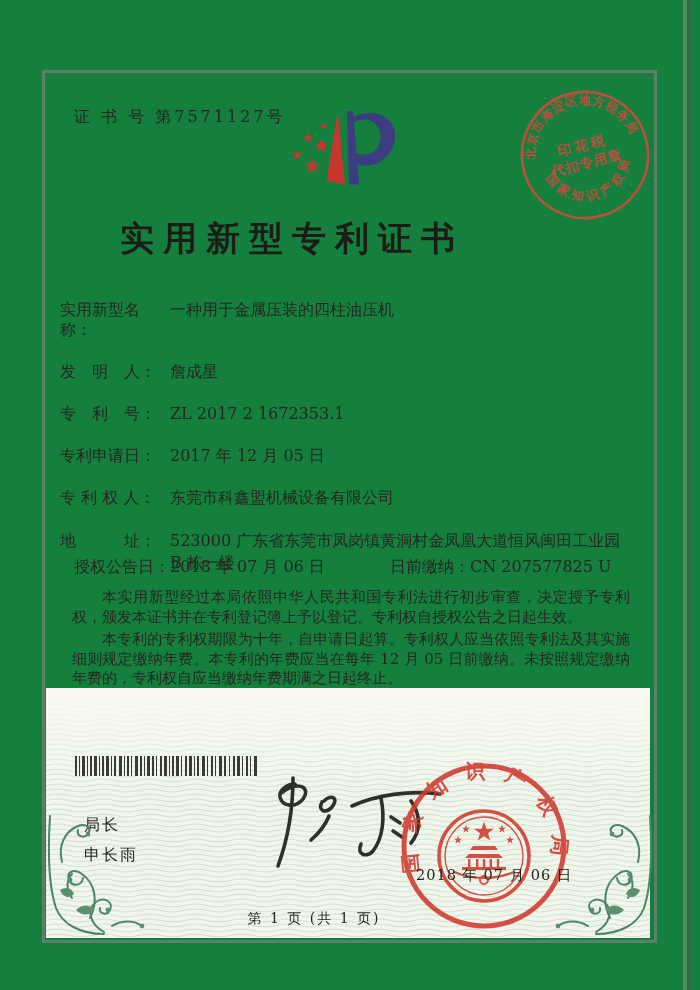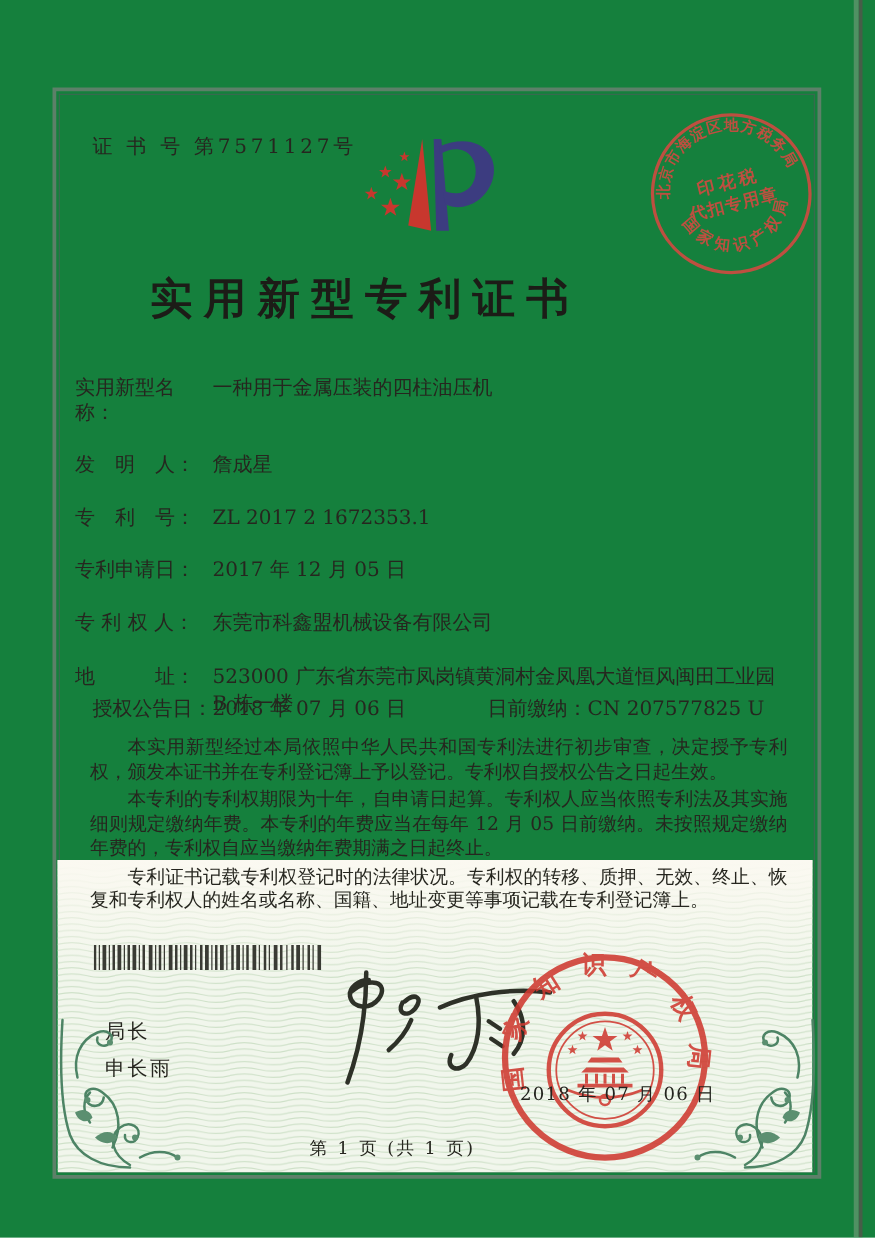--- a/index.html
+++ b/index.html
@@ -125,21 +125,20 @@
   <div class="grant-row">
     <span>授权公告日：</span><span>2018 年 07 月 06 日</span>
     <span class="grant-right">
       <span>日前缴纳：</span><span>CN 207577825 U</span>
     </span>
   </div>
 
   <div class="paragraphs">
     <p>本实用新型经过本局依照中华人民共和国专利法进行初步审查，决定授予专利权，颁发本证书并在专利登记簿上予以登记。专利权自授权公告之日起生效。</p>
     <p>本专利的专利权期限为十年，自申请日起算。专利权人应当依照专利法及其实施细则规定缴纳年费。本专利的年费应当在每年 12 月 05 日前缴纳。未按照规定缴纳年费的，专利权自应当缴纳年费期满之日起终止。</p>
-    <p>专利证书记载专利权登记时的法律状况。专利权的转移、质押、无效、终止、恢复和专利权人的姓名或名称、国籍、地址变更等事项记载在专利登记簿上。</p>
   </div>
 
   <svg class="barcode" viewBox="0 0 182 20" preserveAspectRatio="none">
     <g fill="#3a3b34">
       <rect x="0" y="0" width="2" height="20"></rect>
         <rect x="4" y="0" width="1" height="20"></rect>
       <rect x="7" y="0" width="3" height="20"></rect>
         <rect x="12" y="0" width="1" height="20"></rect>
       <rect x="15" y="0" width="2" height="20"></rect>
         <rect x="19" y="0" width="3" height="20"></rect>

